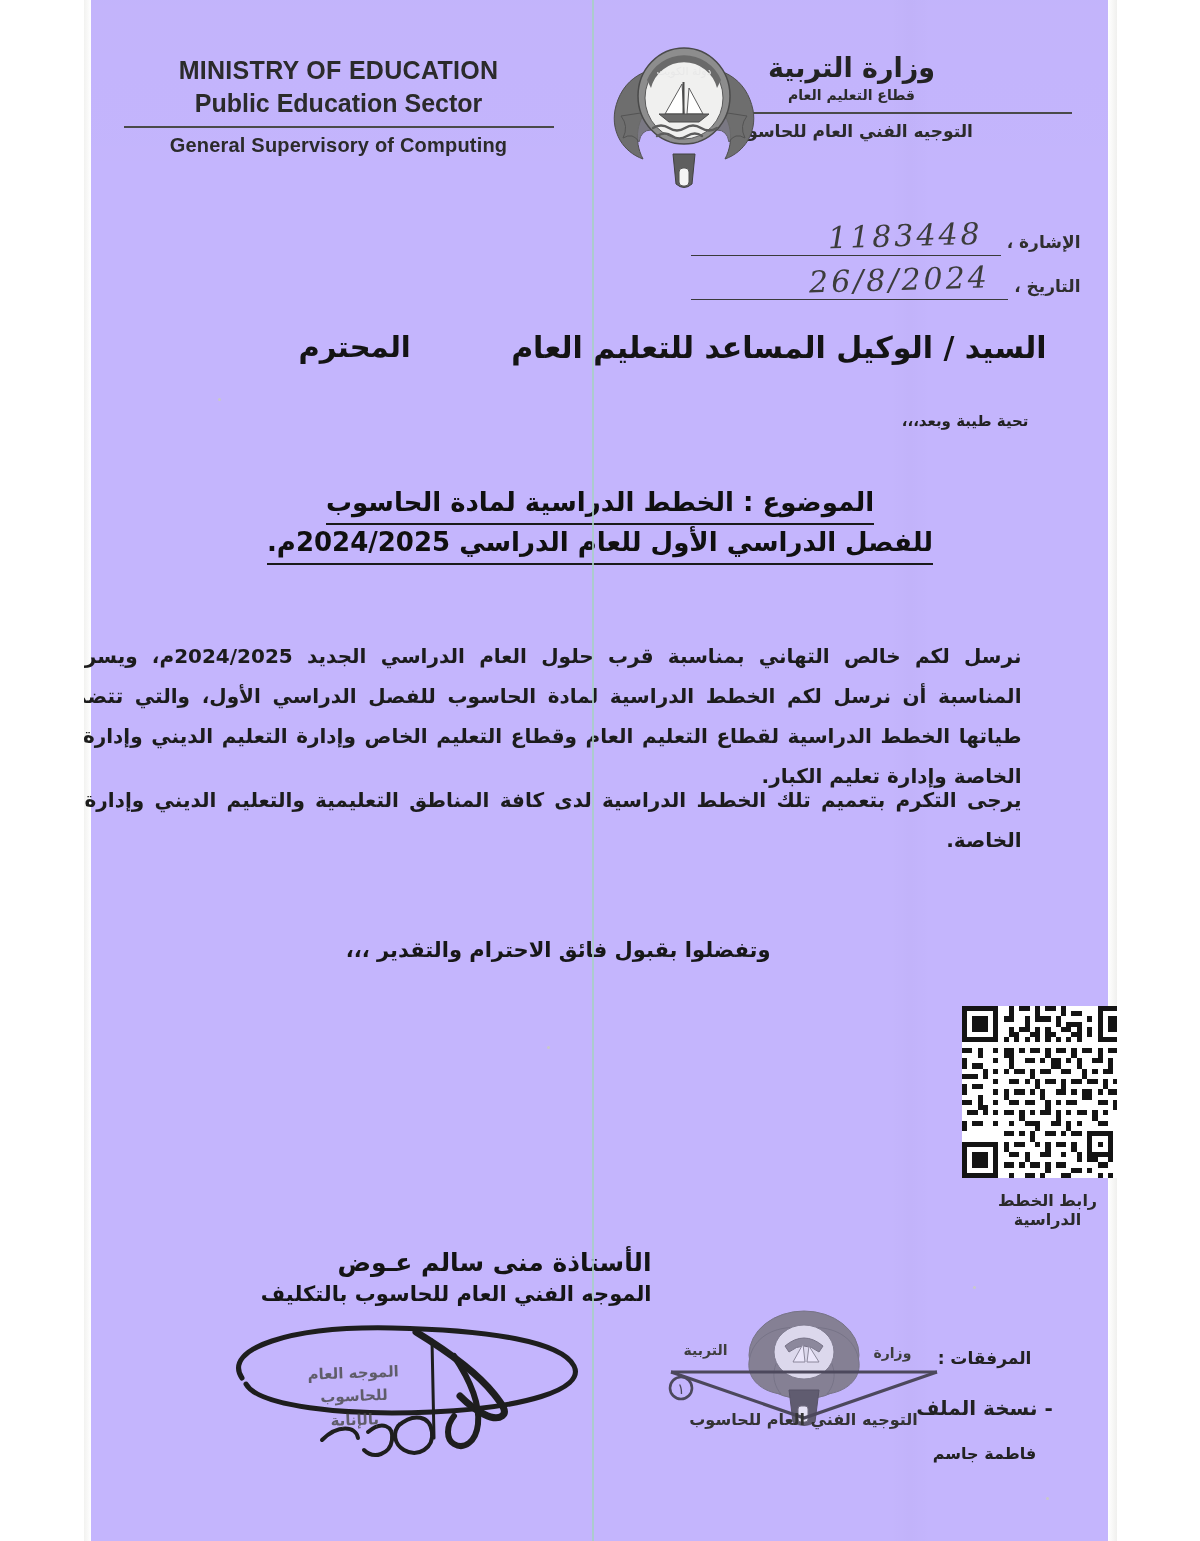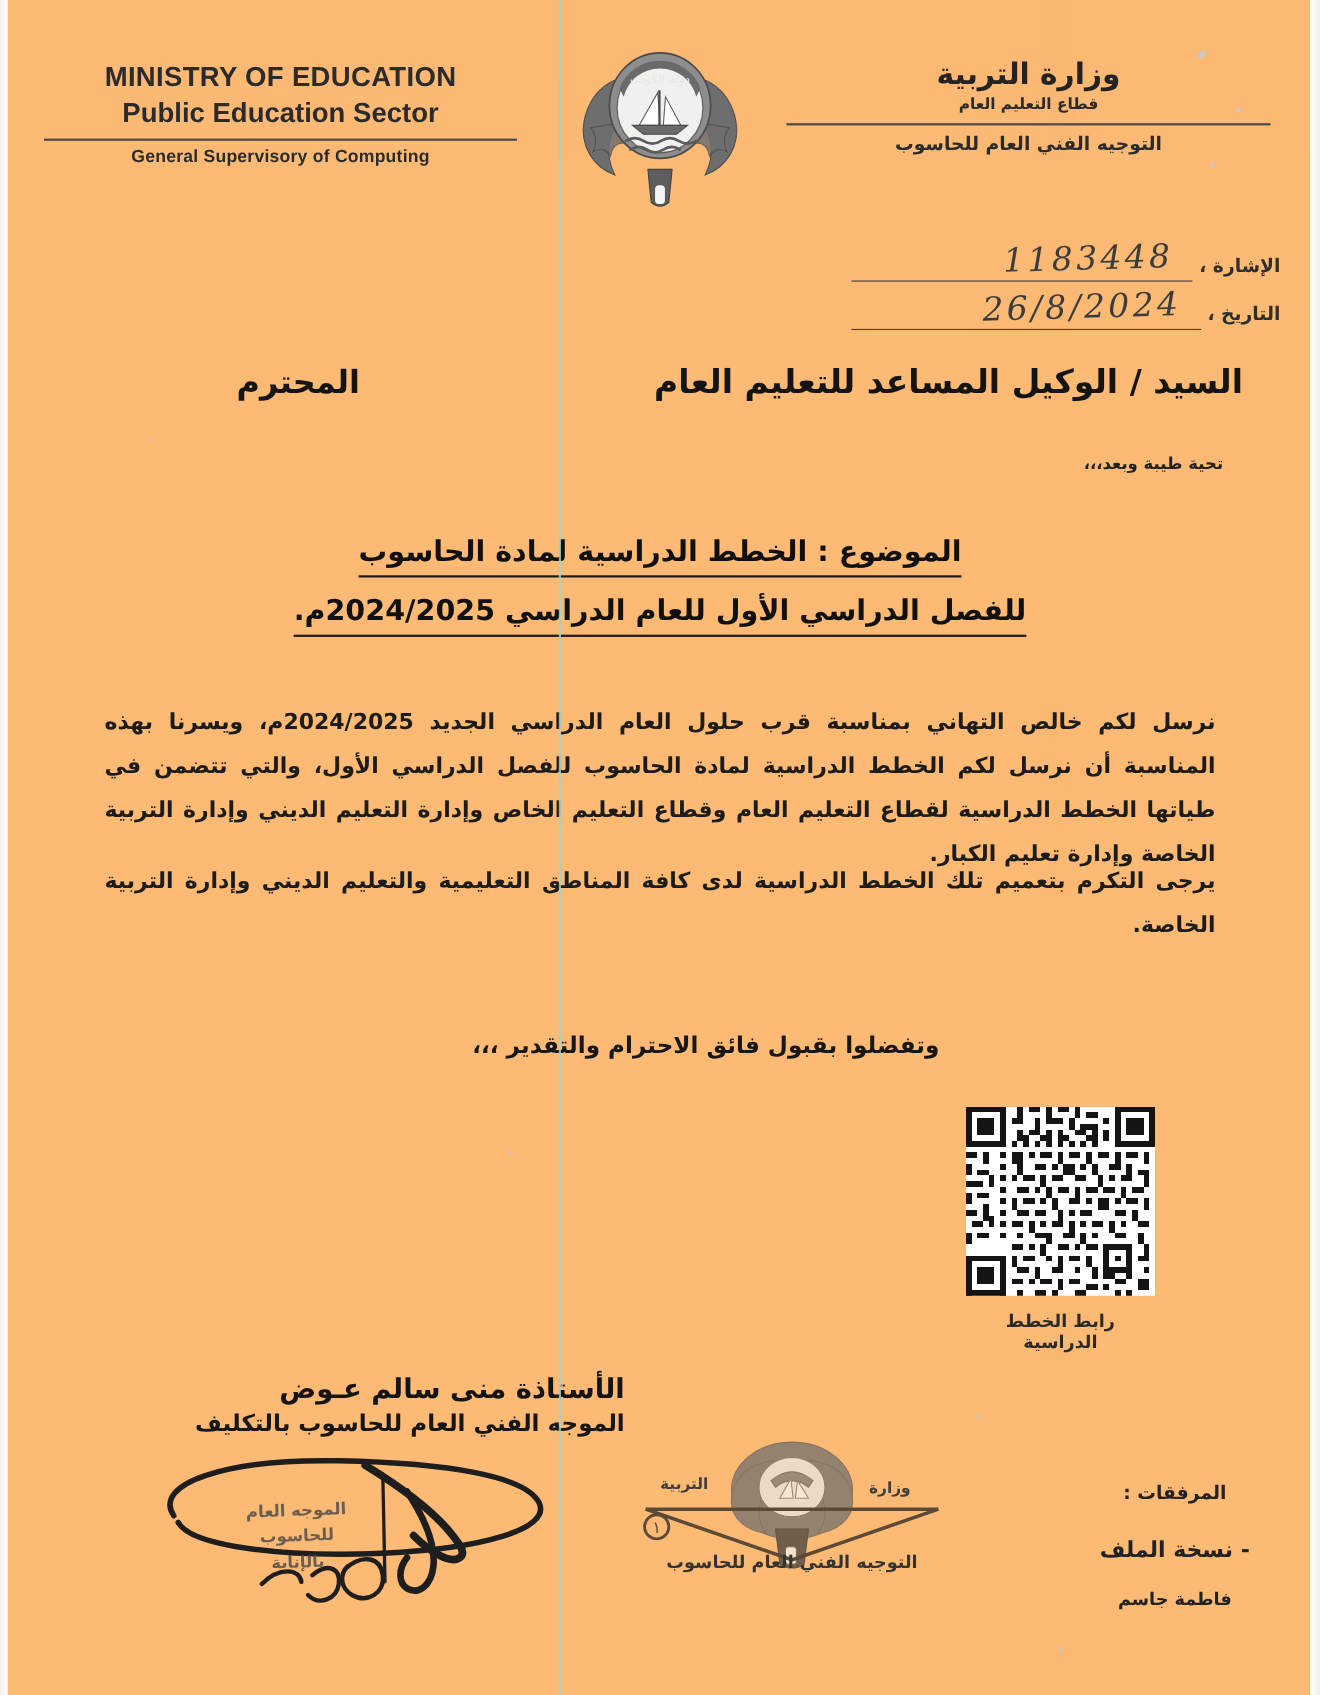--- a/index.html
+++ b/index.html
@@ -3,24 +3,24 @@
 <meta charset="utf-8">
 <title>Ministry of Education Letter</title>
 <style>
   html, body {
     margin: 0;
     padding: 0;
     background: #ffffff;
   }
   .page {
     position: relative;
-    width: 1200px;
+    width: 1033px;
     height: 1541px;
     margin: 0 auto;
-    background: #fdba74;
+    background: #c4b5fd;
     font-family: "DejaVu Sans", "Liberation Sans", sans-serif;
     color: #1a1a1a;
     overflow: hidden;
   }
   
   .paper-noise {
     position: absolute;
     inset: 0;
     background:
       linear-gradient(90deg, rgba(0,0,0,0.015) 0px, rgba(0,0,0,0) 3px),
@@ -69,21 +69,21 @@
     color: #2b2b2b;
     margin-top: 4px;
   }
   .header-en .rule {
     height: 2px;
     background: #4a4a4a;
     margin: 8px 0 6px 0;
     width: 100%;
   }
   .header-en .l3 {
-    font-size: 16px;
+    font-size: 20px;
     font-weight: bold;
     color: #2b2b2b;
     letter-spacing: .2px;
   }
 
   .header-ar {
     position: absolute;
     right: 45px;
     top: 52px;
     width: 440px;
@@ -205,21 +205,21 @@
   }
   .subject .s-line {
     display: inline-block;
     font-size: 26px;
     font-weight: bold;
     color: #101010;
     border-bottom: 2.5px solid #1a1a1a;
     padding-bottom: 3px;
     line-height: 1.35;
   }
-  .subject .s2 { margin-top: 14px; }
+  .subject .s2 { }
 
   
   .body-par {
     position: absolute;
     right: 95px;
     width: 1010px;
     direction: rtl;
     text-align: justify;
     font-size: 20px;
     font-weight: bold;

